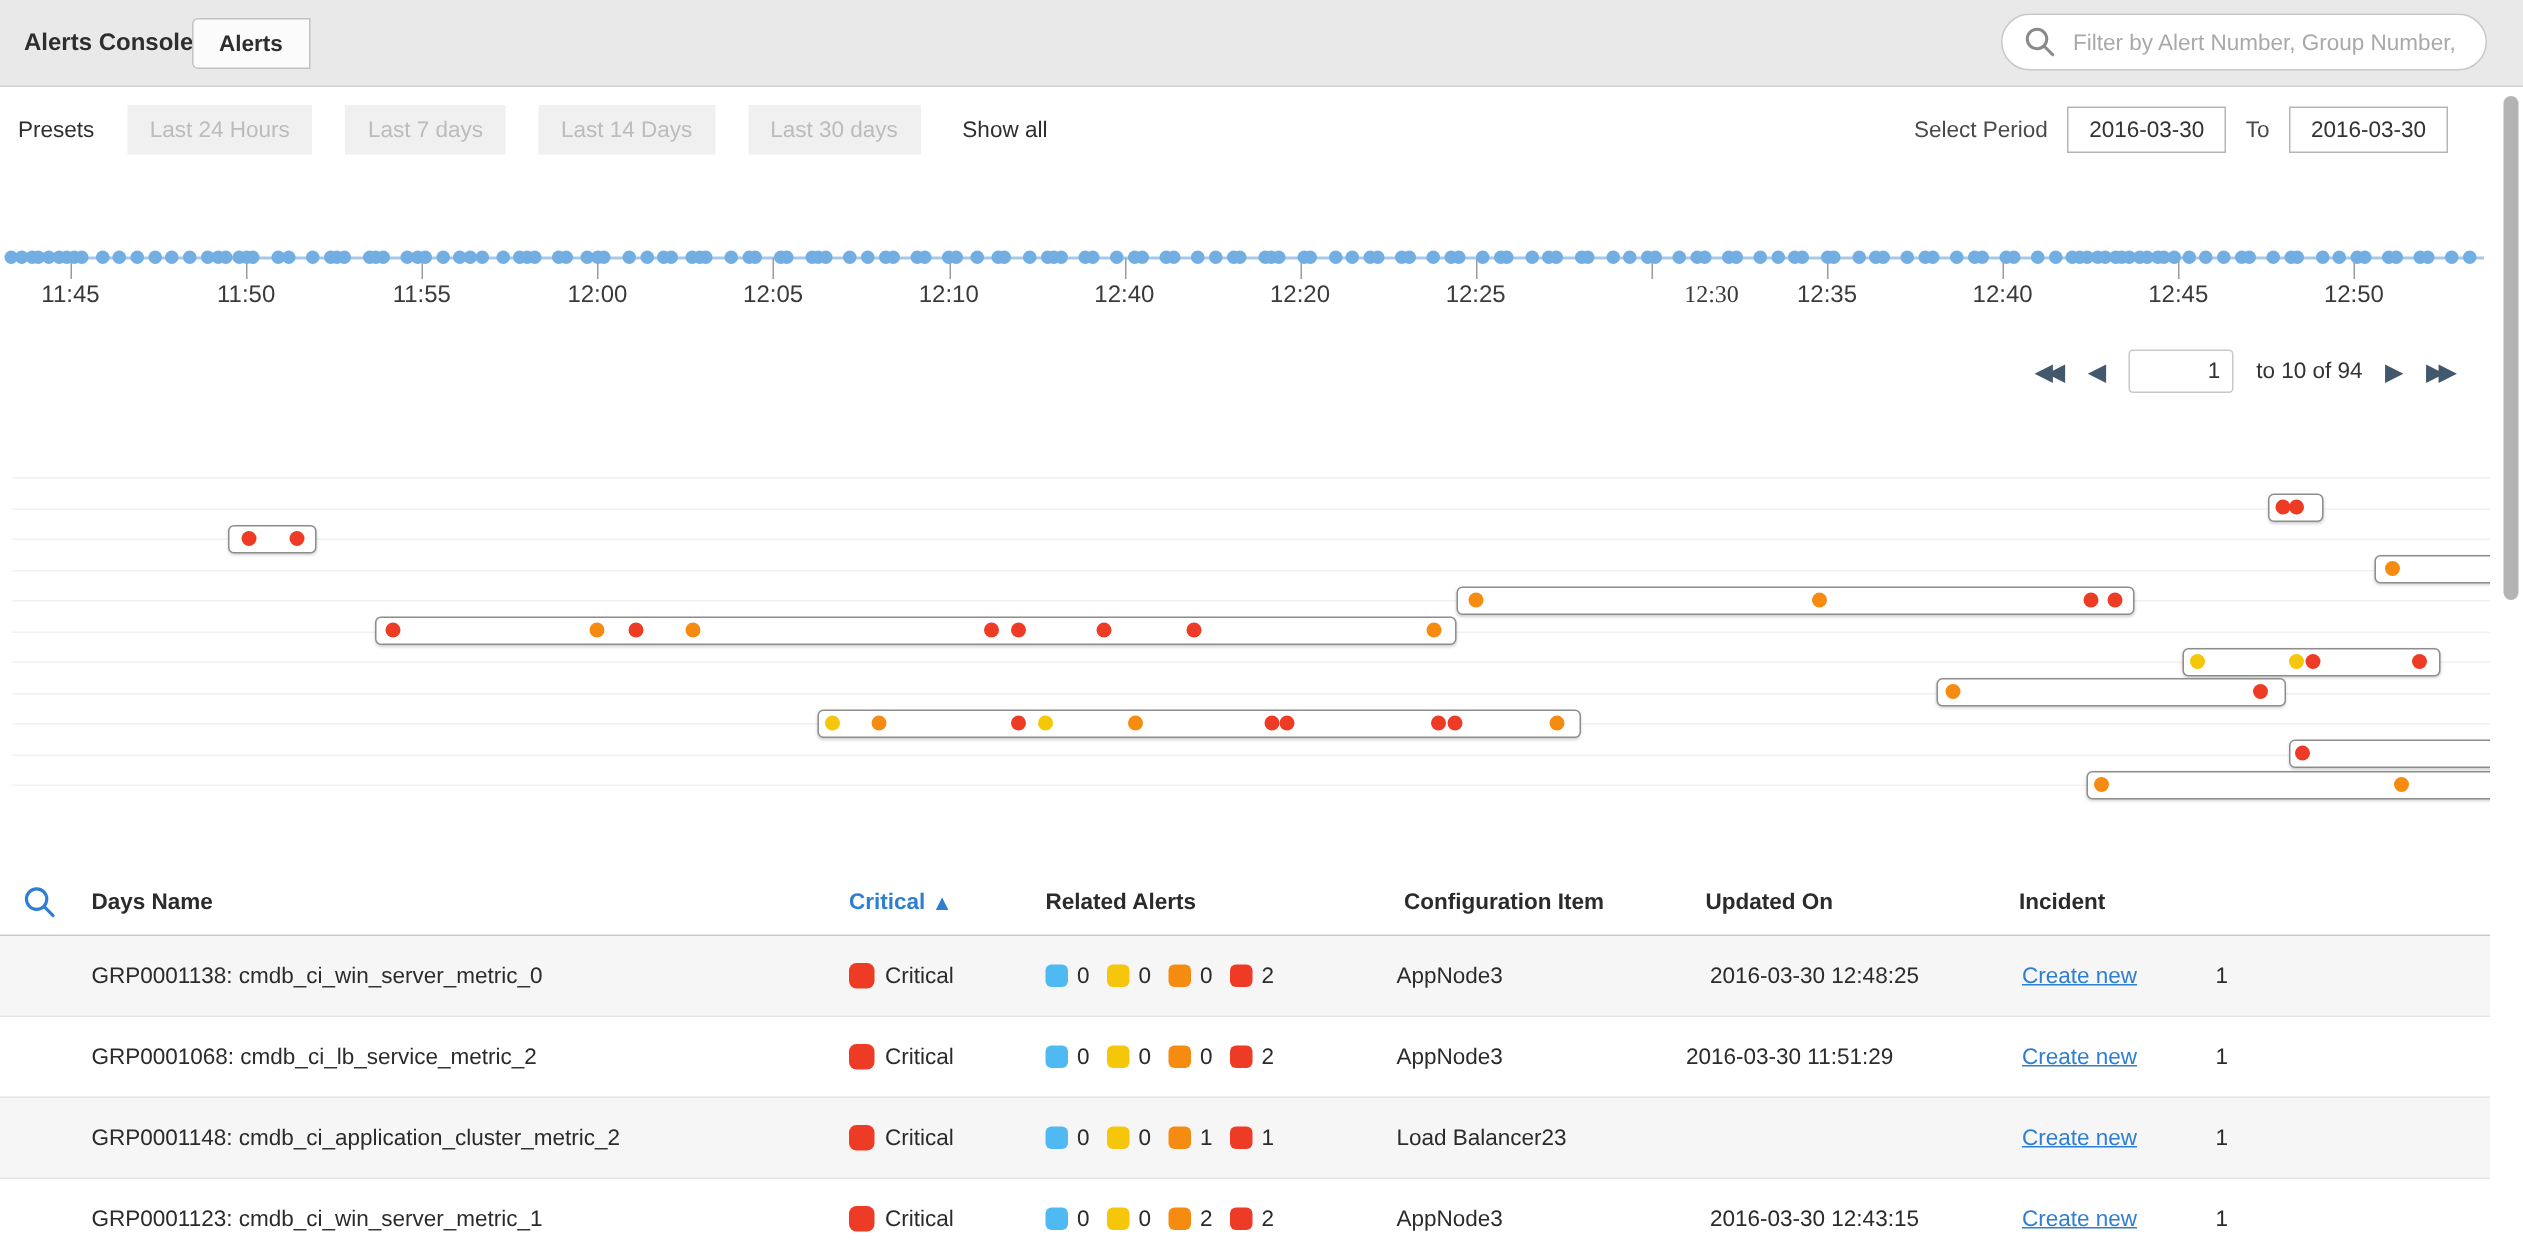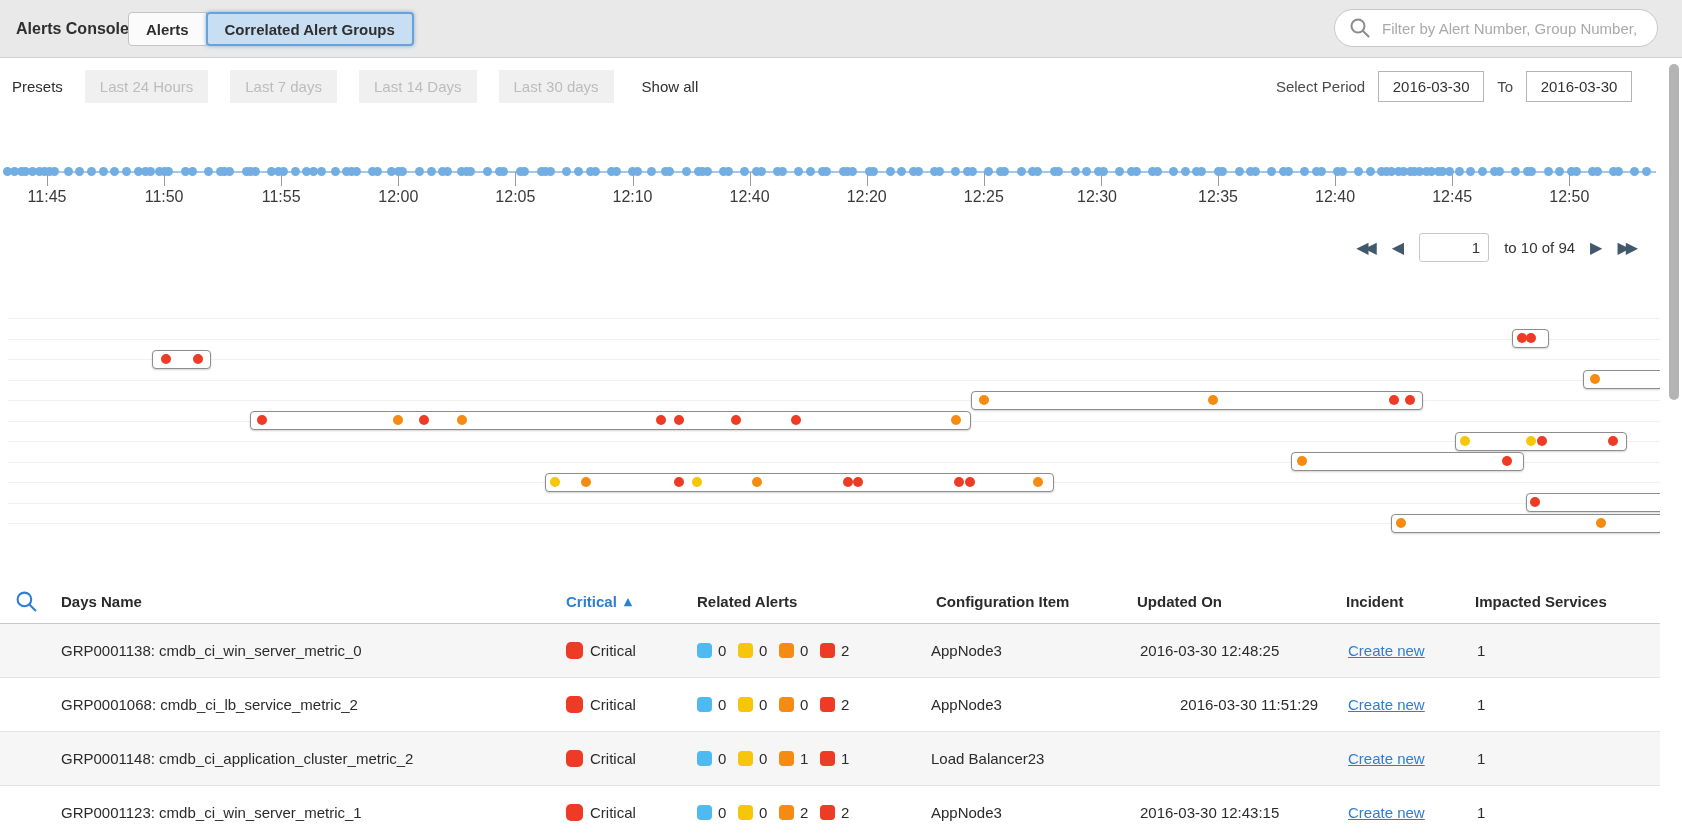--- a/index.html
+++ b/index.html
@@ -68,21 +68,20 @@
 </style>
 </head>
 <body>
 
 <div class="page">
 
   <div class="topbar">
     <span class="title">Alerts Console</span>
     <div class="tabs">
       <button class="tab">Alerts</button>
-      <button class="tab active">Correlated Alert Groups</button>
     </div>
     <div class="search">
       <span style="display:flex;">
         <svg width="22" height="22" viewBox="0 0 22 22">
             <circle cx="9" cy="9" r="6.5" fill="none" stroke="#8a8a8a" stroke-width="2"></circle>
             <line x1="14" y1="14" x2="19.5" y2="19.5" stroke="#8a8a8a" stroke-width="2" stroke-linecap="round"></line>
           </svg>
       </span>
       <input placeholder="Filter by Alert Number, Group Number, CI or Service" style="">
     </div>
@@ -114,21 +113,21 @@
       <div class="tl-label" style="left: 515.4px;">12:05</div>
       <div class="tl-tick" style="left: 632.5px;"></div>
       <div class="tl-label" style="left: 632.5px;">12:10</div>
       <div class="tl-tick" style="left: 749.6px;"></div>
       <div class="tl-label" style="left: 749.6px;">12:40</div>
       <div class="tl-tick" style="left: 866.7px;"></div>
       <div class="tl-label" style="left: 866.7px;">12:20</div>
       <div class="tl-tick" style="left: 983.8px;"></div>
       <div class="tl-label" style="left: 983.8px;">12:25</div>
       <div class="tl-tick" style="left: 1100.9px;"></div>
-      <div class="tl-label" style="left: 1097px;">12:30</div>
+      <div class="tl-label" style="left: 1141px; font-family: Liberation Serif, serif;">12:30</div>
       <div class="tl-tick" style="left: 1218px;"></div>
       <div class="tl-label" style="left: 1218px;">12:35</div>
       <div class="tl-tick" style="left: 1335.1px;"></div>
       <div class="tl-label" style="left: 1335.1px;">12:40</div>
       <div class="tl-tick" style="left: 1452.2px;"></div>
       <div class="tl-label" style="left: 1452.2px;">12:45</div>
       <div class="tl-tick" style="left: 1569.3px;"></div>
       <div class="tl-label" style="left: 1569.3px;">12:50</div>
       <div class="tl-dot" style="left: 2.686px;"></div>
       <div class="tl-dot" style="left: 9.712px;"></div>
@@ -390,21 +389,20 @@
       </span>
       <span class="th" style="left:61px">Days Name</span>
       <span class="th sorted" style="left:566px">
         <span>Critical</span>
         <span class="sort-arrow">▲</span>
       </span>
       <span class="th" style="left:697px">Related Alerts</span>
       <span class="th" style="left:936px">Configuration Item</span>
       <span class="th" style="left:1137px">Updated On</span>
       <span class="th" style="left:1346px">Incident</span>
-      <span class="th" style="left:1475px">Impacted Services</span>
     </div>
     <div id="tableRows">
         <div class="trow">
           <div class="cell" style="left: 61px;">GRP0001138: cmdb_ci_win_server_metric_0</div>
           <div class="cell" style="left: 566px;">
             <div class="sev-swatch" style="background: rgb(238, 59, 37);"></div>
           </div>
           <div class="cell" style="left: 590px;">Critical</div>
           <div class="cell" style="left: 697px;">
             <div class="badge" style="background: rgb(79, 185, 242);"></div>
@@ -445,21 +443,21 @@
           <div class="cell" style="left: 759px;">0</div>
           <div class="cell" style="left: 779px;">
             <div class="badge" style="background: rgb(246, 139, 18);"></div>
           </div>
           <div class="cell" style="left: 800px;">0</div>
           <div class="cell" style="left: 820px;">
             <div class="badge" style="background: rgb(238, 59, 37);"></div>
           </div>
           <div class="cell" style="left: 841px;">2</div>
           <div class="cell" style="left: 931px;">AppNode3</div>
-          <div class="cell" style="left: 1180px;">2016-03-30 11:51:29</div>
+          <div class="cell" style="left: 1124px;">2016-03-30 11:51:29</div>
           <div class="cell" style="left: 1348px;">
             <span class="link">Create new</span>
           </div>
           <div class="cell" style="left: 1477px;">1</div>
         </div>
         <div class="trow">
           <div class="cell" style="left: 61px;">GRP0001148: cmdb_ci_application_cluster_metric_2</div>
           <div class="cell" style="left: 566px;">
             <div class="sev-swatch" style="background: rgb(238, 59, 37);"></div>
           </div>

